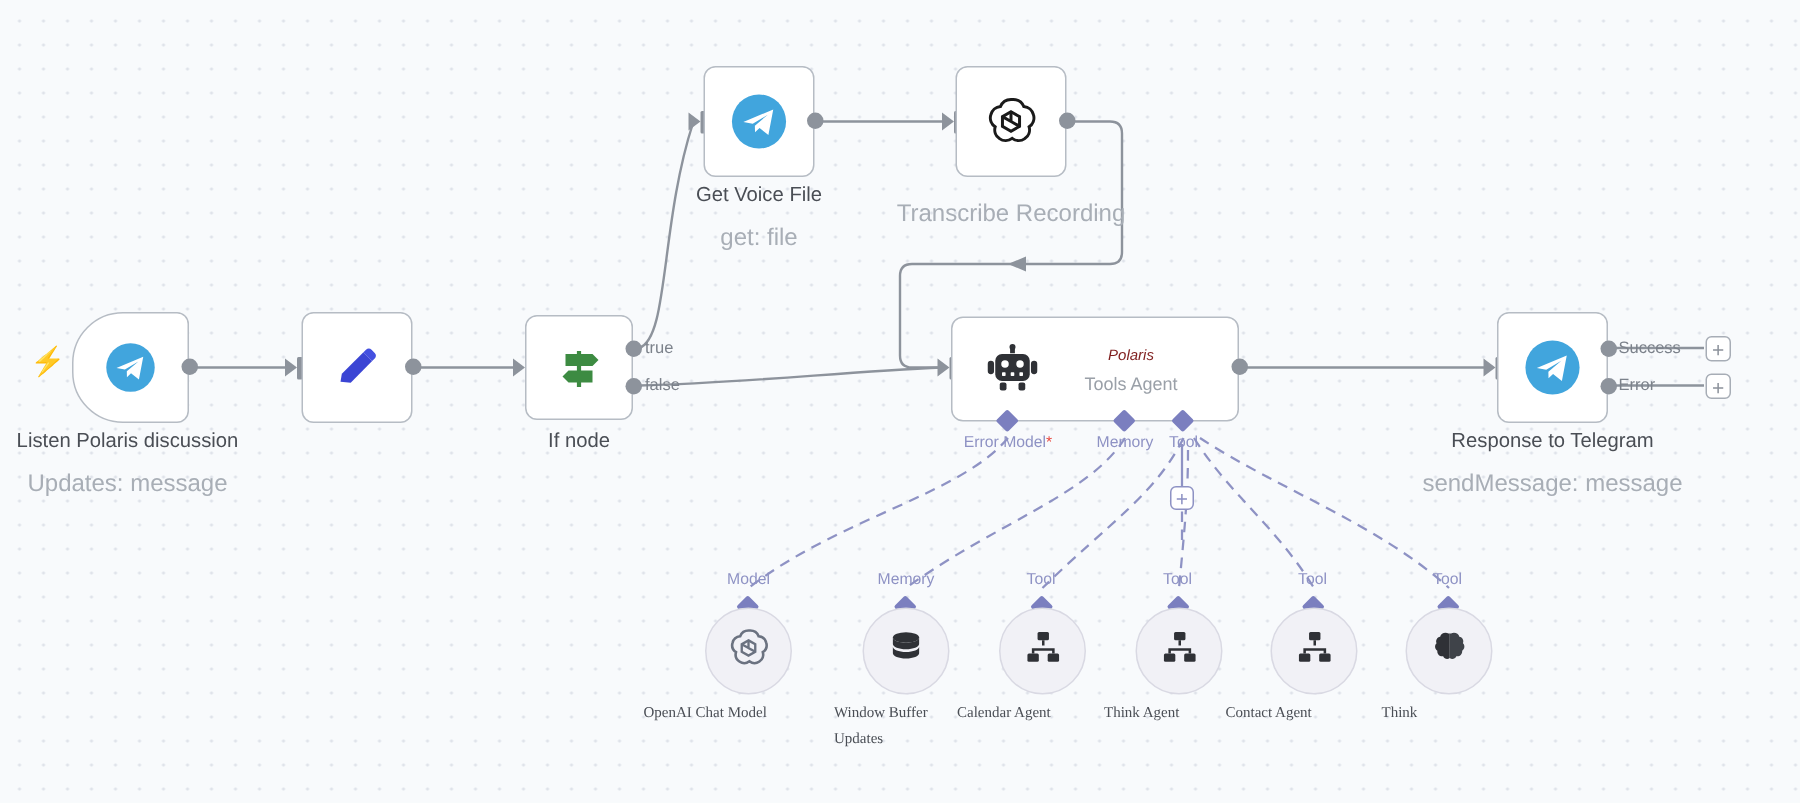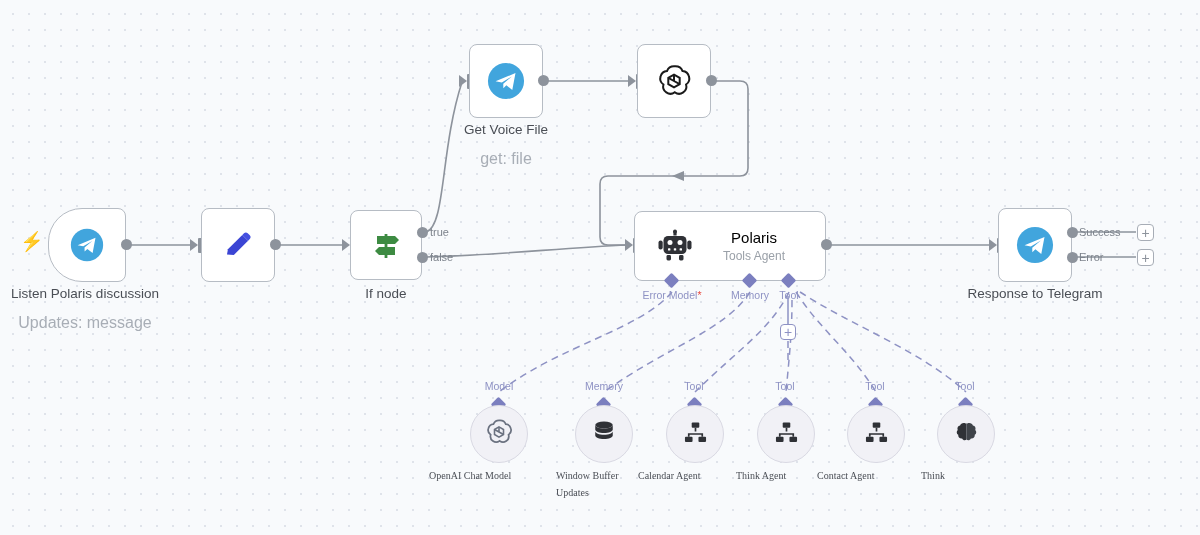--- a/index.html
+++ b/index.html
@@ -57,23 +57,24 @@
   }
   .agent-text {
     display: flex;
     flex-direction: column;
     align-items: center;
     justify-content: center;
     flex: 1;
     margin-right: 26px;
   }
   .agent-title {
-    font-size: 15px;
-    color: #000000;
+    font-size: 10px;
+    color: #7f1d1d;
     line-height: 19px;
+    font-style: italic;
   }
   .agent-sub {
     font-size: 12px;
     color: #9aa0a8;
     line-height: 16px;
     margin-top: 1px;
   }
 
   
   .caption {
@@ -297,20 +298,21 @@
     <span class="icon-wrap">
       <svg width="38" height="38" viewBox="0 0 40 40">
         <path d="M20 4.5c-3.3 0-6.2 2-7.4 5-3.3.3-6 2.7-6.8 5.9-.9 3.2.4 6.5 3.1 8.3-.9 3.1.3 6.5 3 8.3 2.7 1.9 6.3 1.8 8.9-.2 2.6 2 6.2 2.1 8.9.2 2.7-1.8 3.9-5.2 3-8.3 2.7-1.8 4-5.1 3.1-8.3-.8-3.2-3.5-5.6-6.8-5.9-1.2-3-4.1-5-7.4-5z" fill="none" stroke="#1a1a1a" stroke-width="2.1"></path>
         <path d="M20 13.2 L26 16.6 L26 23.4 L20 26.8 L14 23.4 L14 16.6 Z" fill="none" stroke="#1a1a1a" stroke-width="2.1"></path>
         <path d="M20 13.2 L20 20 L26 23.4 M20 20 L14 16.6" fill="none" stroke="#1a1a1a" stroke-width="2.1"></path>
       </svg>
     </span>
   </div>
   <div class="out-dot" style="left:706px; top:75px;"></div>
   <div class="caption" style="left:588px; top:122px; width:172px;">
+    <span class="cap-sub">Transcribe Recording</span>
   </div>
 
   <div class="in-arrow" style="left:625px; top:239px;"></div>
   <div class="in-bar" style="left:633px; top:238px;"></div>
   <div class="node agent" style="left:634px; top:211px; width:192px; height:70px;">
     <span class="icon-wrap">
       <svg width="36" height="36" viewBox="0 0 36 36">
         <rect x="16.4" y="3" width="3.2" height="4.5" fill="#2f3136"></rect>
         <circle cx="18" cy="3.4" r="2" fill="#2f3136"></circle>
         <rect x="6.5" y="8" width="23" height="18" rx="4.5" fill="#2f3136"></rect>
@@ -355,20 +357,21 @@
     </span>
   </div>
   <div class="out-dot" style="left:1067px; top:227px;"></div>
   <div class="out-dot" style="left:1067px; top:252px;"></div>
   <div class="edge-label" style="left:1079px; top:226px;">Success</div>
   <div class="edge-label" style="left:1079px; top:251px;">Error</div>
   <div class="plus-btn" style="left:1137px; top:224px;">+</div>
   <div class="plus-btn" style="left:1137px; top:249px;">+</div>
   <div class="caption" style="left:945px; top:286px; width:180px;">
     <span class="cap-title">Response to Telegram</span>
+    <span class="cap-sub">sendMessage: message</span>
   </div>
 
   <div class="port-label" style="left:473px; top:380px; width:52px;">Model</div>
   <div class="diamond" style="left:493px; top:399px;"></div>
   <div class="subnode" style="left:470px; top:405px;">
     <span class="icon-wrap">
       <svg width="30" height="30" viewBox="0 0 40 40">
         <path d="M20 4.5c-3.3 0-6.2 2-7.4 5-3.3.3-6 2.7-6.8 5.9-.9 3.2.4 6.5 3.1 8.3-.9 3.1.3 6.5 3 8.3 2.7 1.9 6.3 1.8 8.9-.2 2.6 2 6.2 2.1 8.9.2 2.7-1.8 3.9-5.2 3-8.3 2.7-1.8 4-5.1 3.1-8.3-.8-3.2-3.5-5.6-6.8-5.9-1.2-3-4.1-5-7.4-5z" fill="none" stroke="#6b7280" stroke-width="2.3"></path>
         <path d="M20 13.2 L26 16.6 L26 23.4 L20 26.8 L14 23.4 L14 16.6 Z" fill="none" stroke="#6b7280" stroke-width="2.1"></path>
         <path d="M20 13.2 L20 20 L26 23.4 M20 20 L14 16.6" fill="none" stroke="#6b7280" stroke-width="2.1"></path>

